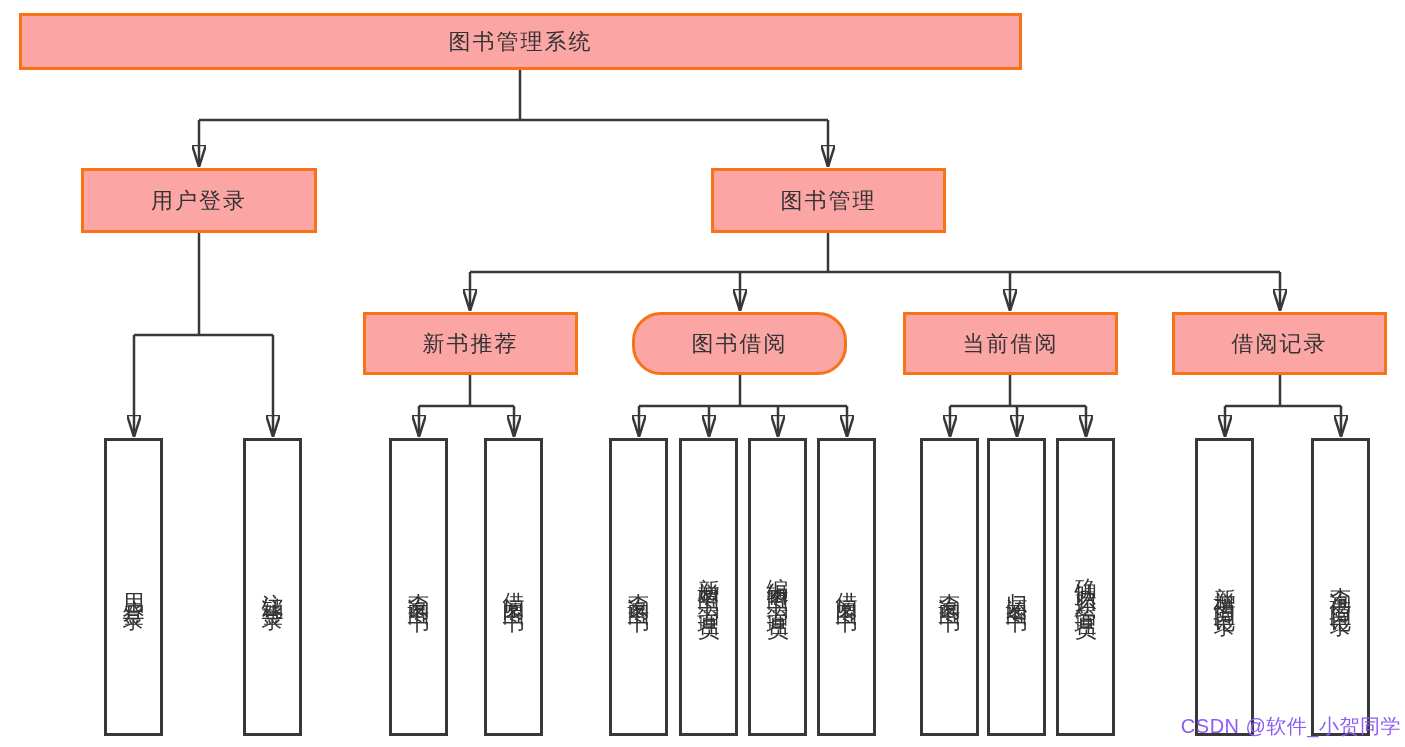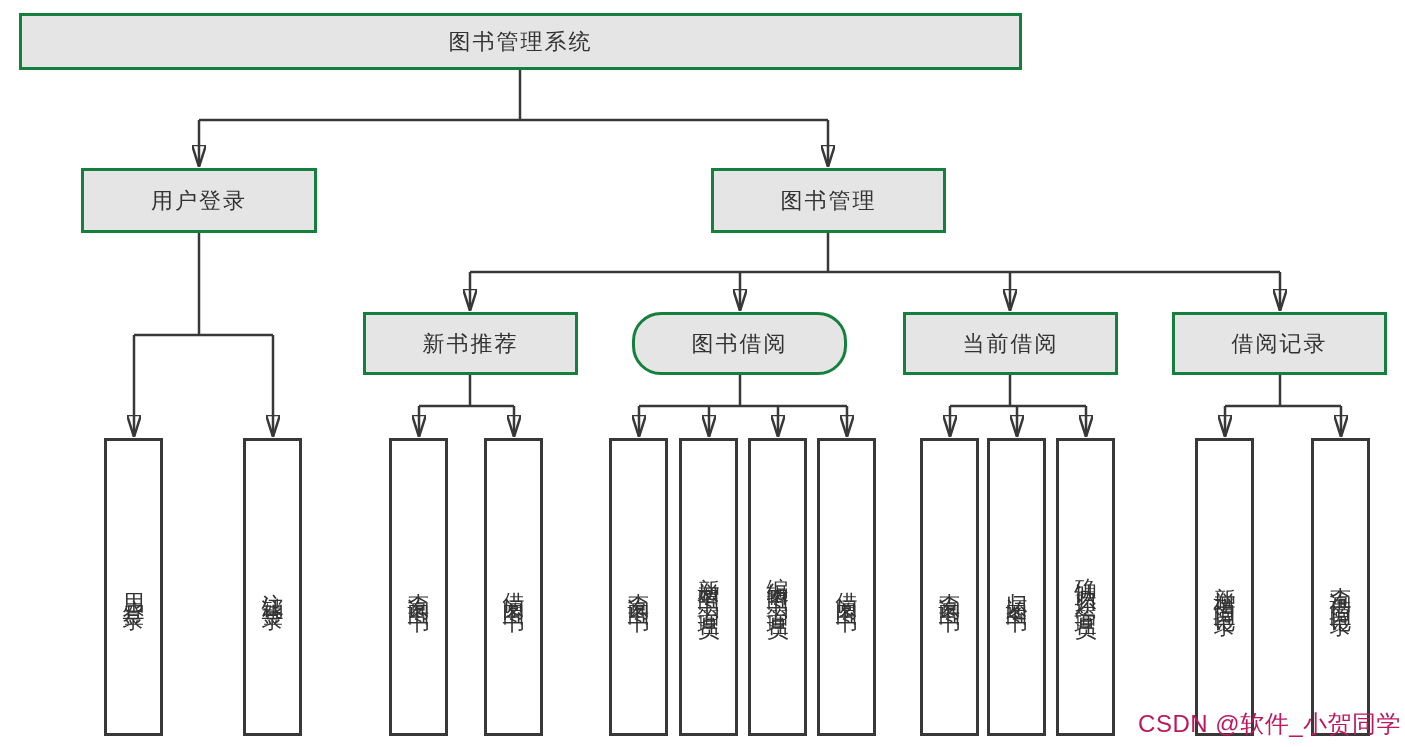--- a/index.html
+++ b/index.html
@@ -14,22 +14,22 @@
   .connectors {
     position: absolute;
     left: 0; top: 0;
     width: 1405px; height: 747px;
     z-index: 1;
   }
   .connectors path { stroke: #383838; stroke-width: 2.5; fill: none; }
   .node {
     position: absolute;
     box-sizing: border-box;
-    border: 3px solid #15803d;
-    background: #e5e5e5;
+    border: 3px solid #f97316;
+    background: #fca5a5;
     color: #333333;
     display: flex;
     align-items: center;
     justify-content: center;
     font-size: 22px;
     letter-spacing: 2px;
     z-index: 2;
     text-align: center;
     font-family: Liberation Mono, monospace;
   }
@@ -68,22 +68,22 @@
   .leaf.b1 { left: 389px; }  .leaf.b2 { left: 484px; }
   .leaf.c1 { left: 609px; }  .leaf.c2 { left: 679px; }
   .leaf.c3 { left: 748px; }  .leaf.c4 { left: 817px; }
   .leaf.d1 { left: 920px; }  .leaf.d2 { left: 987px; }
   .leaf.d3 { left: 1056px; }
   .leaf.e1 { left: 1195px; } .leaf.e2 { left: 1311px; }
   .watermark {
     position: absolute;
     right: 4px;
     bottom: 7px;
-    font-size: 24px;
-    color: #be185d;
+    font-size: 20px;
+    color: #8b5cf6;
     letter-spacing: 0.5px;
     z-index: 5;
     white-space: nowrap;
   }
 </style>
 </head>
 <body>
 
 <div class="stage">
 

